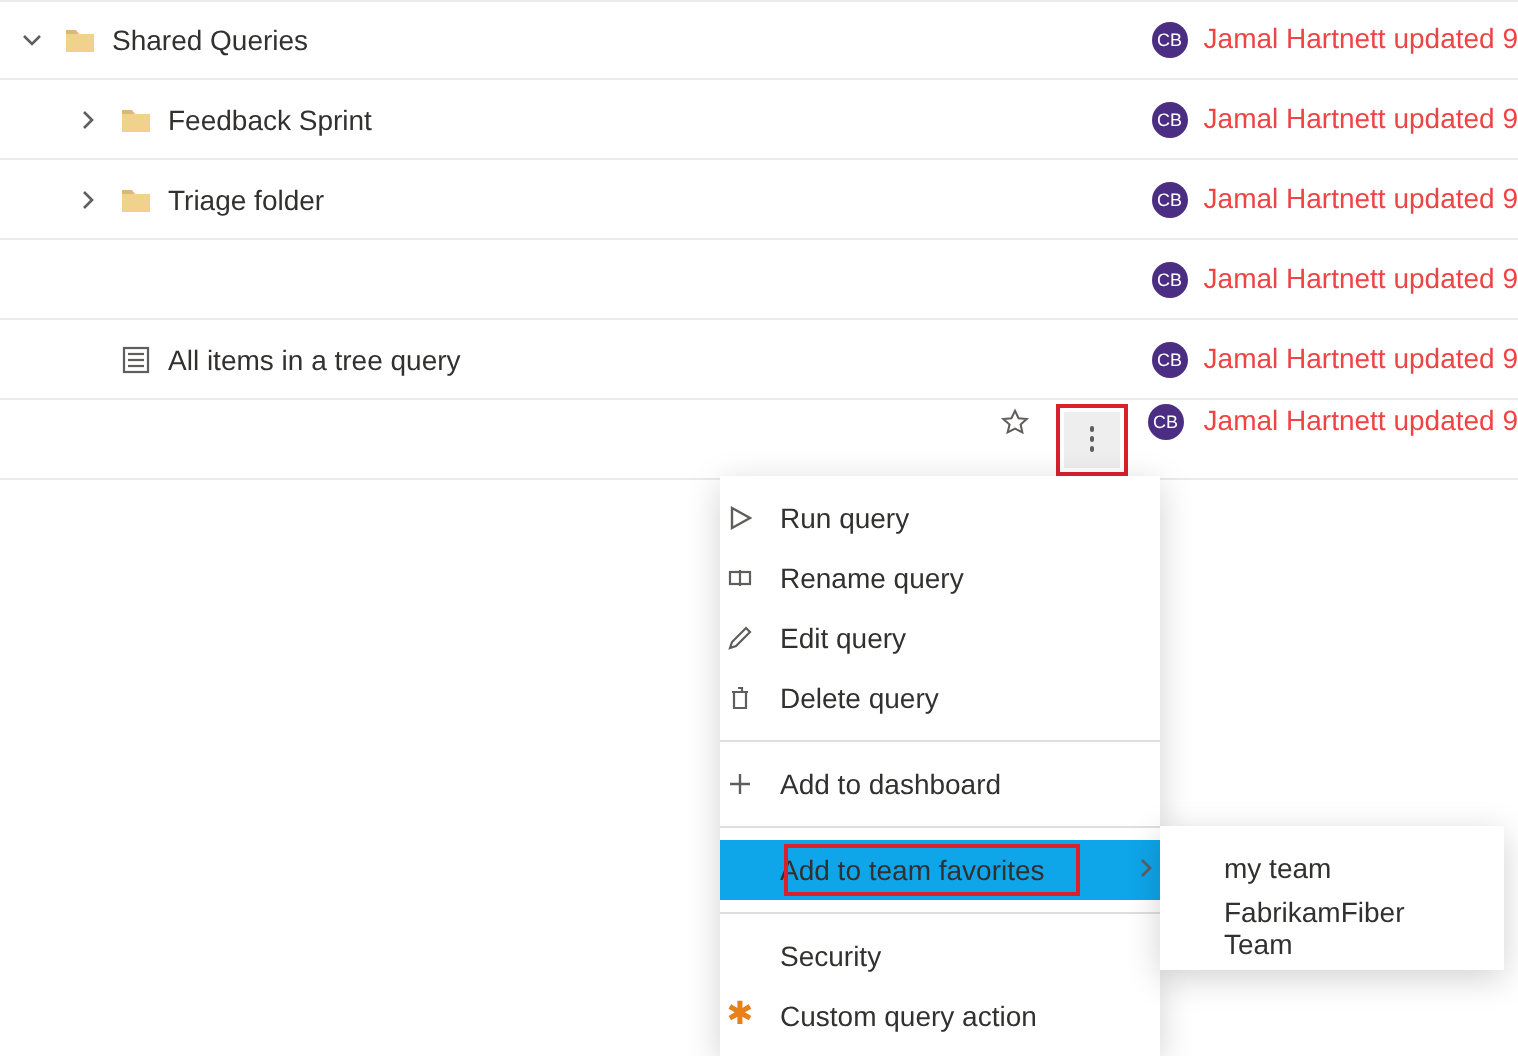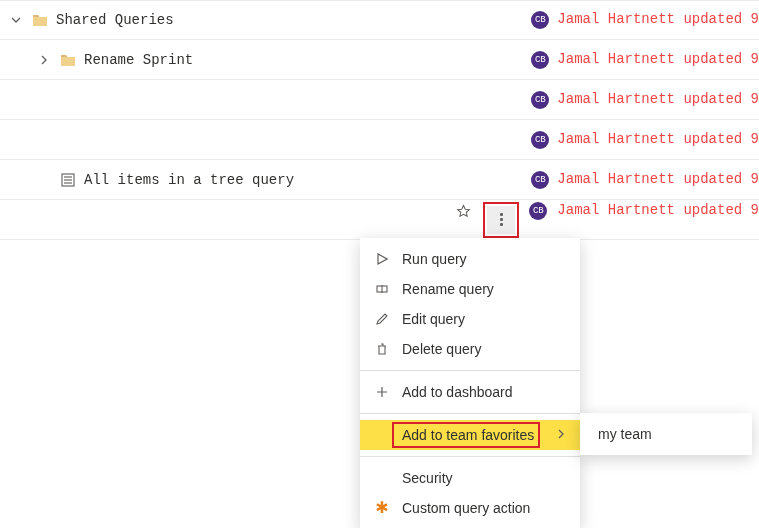--- a/index.html
+++ b/index.html
@@ -17,21 +17,20 @@
   .tree {
     width: 100%;
   }
   .row {
     display: flex;
     align-items: center;
     height: 40px;
     border-bottom: 1px solid #eaeaea;
     padding-right: 0;
     position: relative;
-    font-family: Liberation Mono, monospace;
   }
   .row:first-child { border-top: 1px solid #eaeaea; }
   .left {
     display: flex;
     align-items: center;
     flex: 0 0 auto;
   }
   .spacer { flex: 1 1 auto; }
   .right {
     display: flex;
@@ -116,21 +115,21 @@
     width: 220px;
     background: #fff;
     box-shadow: 0 4px 16px rgba(0,0,0,.18);
     padding: 6px 0;
     z-index: 10;
   }
   .menu-item {
     display: flex;
     align-items: center;
     height: 30px;
-    padding: 0 14px;
+    padding: 0 2px;
     gap: 12px;
     cursor: pointer;
     position: relative;
   }
   .menu-item .mi-icon {
     width: 16px;
     height: 16px;
     display: inline-flex;
     align-items: center;
     justify-content: center;
@@ -140,40 +139,40 @@
   .menu-sep {
     height: 1px;
     background: #e1dfdd;
     margin: 6px 0;
   }
   .menu-item .mi-chevron {
     font-size: 10px;
     color: #605e5c;
   }
   .menu-item.highlighted {
-    background: #fde047;
+    background: #0ea5e9;
   }
   .menu-item .red-box {
     position: absolute;
     left: 32px;
     top: 2px;
     bottom: 2px;
     right: 40px;
     border: 2px solid #d9202d;
     pointer-events: none;
   }
   .menu-item .star-orange { color: #e8811a; font-size: 16px; line-height:1;}
   .submenu {
     position: absolute;
     left: 580px;
     top: 413px;
     width: 172px;
     background: #fff;
     box-shadow: 0 4px 16px rgba(0,0,0,.18);
-    padding: 6px 4px;
+    padding: 6px 18px;
     z-index: 11;
   }
   .submenu .menu-item { padding: 0 14px; }
   .pad { display:inline-block; }
 </style>
 </head>
 <body>
 
 <div class="tree">
 
@@ -209,30 +208,46 @@
             <path d="M3 1 L7 5 L3 9" fill="none" stroke="#605e5c" stroke-width="1.3"></path>
           </svg>
       </span>
       <span class="pad" style="width:8px"></span>
       <span class="folder-icon">
         <svg viewBox="0 0 16 14">
             <path d="M1 2h5l1.5 2H15v9H1z" fill="#dcb67a"></path>
             <path d="M1 4h14v9H1z" fill="#f0d28c"></path>
           </svg>
       </span>
-      <span class="label">Rename Sprint</span>
-    </div>
-    <div class="spacer"></div>
-    <div class="right">
-      <span class="avatar">CB</span>
-      <span class="meta">Jamal Hartnett updated 9</span>
-    </div>
-  </div>
-
-  <div class="row">
+      <span class="label">Feedback Sprint</span>
+    </div>
+    <div class="spacer"></div>
+    <div class="right">
+      <span class="avatar">CB</span>
+      <span class="meta">Jamal Hartnett updated 9</span>
+    </div>
+  </div>
+
+  <div class="row">
+    <div class="left">
+      <span class="pad" style="width:36px"></span>
+      <span class="chev">
+        <svg viewBox="0 0 10 10" width="10" height="10">
+            <path d="M3 1 L7 5 L3 9" fill="none" stroke="#605e5c" stroke-width="1.3"></path>
+          </svg>
+      </span>
+      <span class="pad" style="width:8px"></span>
+      <span class="folder-icon">
+        <svg viewBox="0 0 16 14">
+            <path d="M1 2h5l1.5 2H15v9H1z" fill="#dcb67a"></path>
+            <path d="M1 4h14v9H1z" fill="#f0d28c"></path>
+          </svg>
+      </span>
+      <span class="label">Triage folder</span>
+    </div>
     <div class="spacer"></div>
     <div class="right">
       <span class="avatar">CB</span>
       <span class="meta">Jamal Hartnett updated 9</span>
     </div>
   </div>
 
   <div class="row">
     <div class="spacer"></div>
     <div class="right">
@@ -347,13 +362,16 @@
   <div class="menu-item">
     <span class="mi-icon star-orange">✱</span>
     <span class="mi-label">Custom query action</span>
   </div>
 </div>
 
 <div class="submenu">
   <div class="menu-item">
     <span class="mi-label">my team</span>
   </div>
+  <div class="menu-item">
+    <span class="mi-label">FabrikamFiber Team</span>
+  </div>
 </div>
 
 </body></html>

